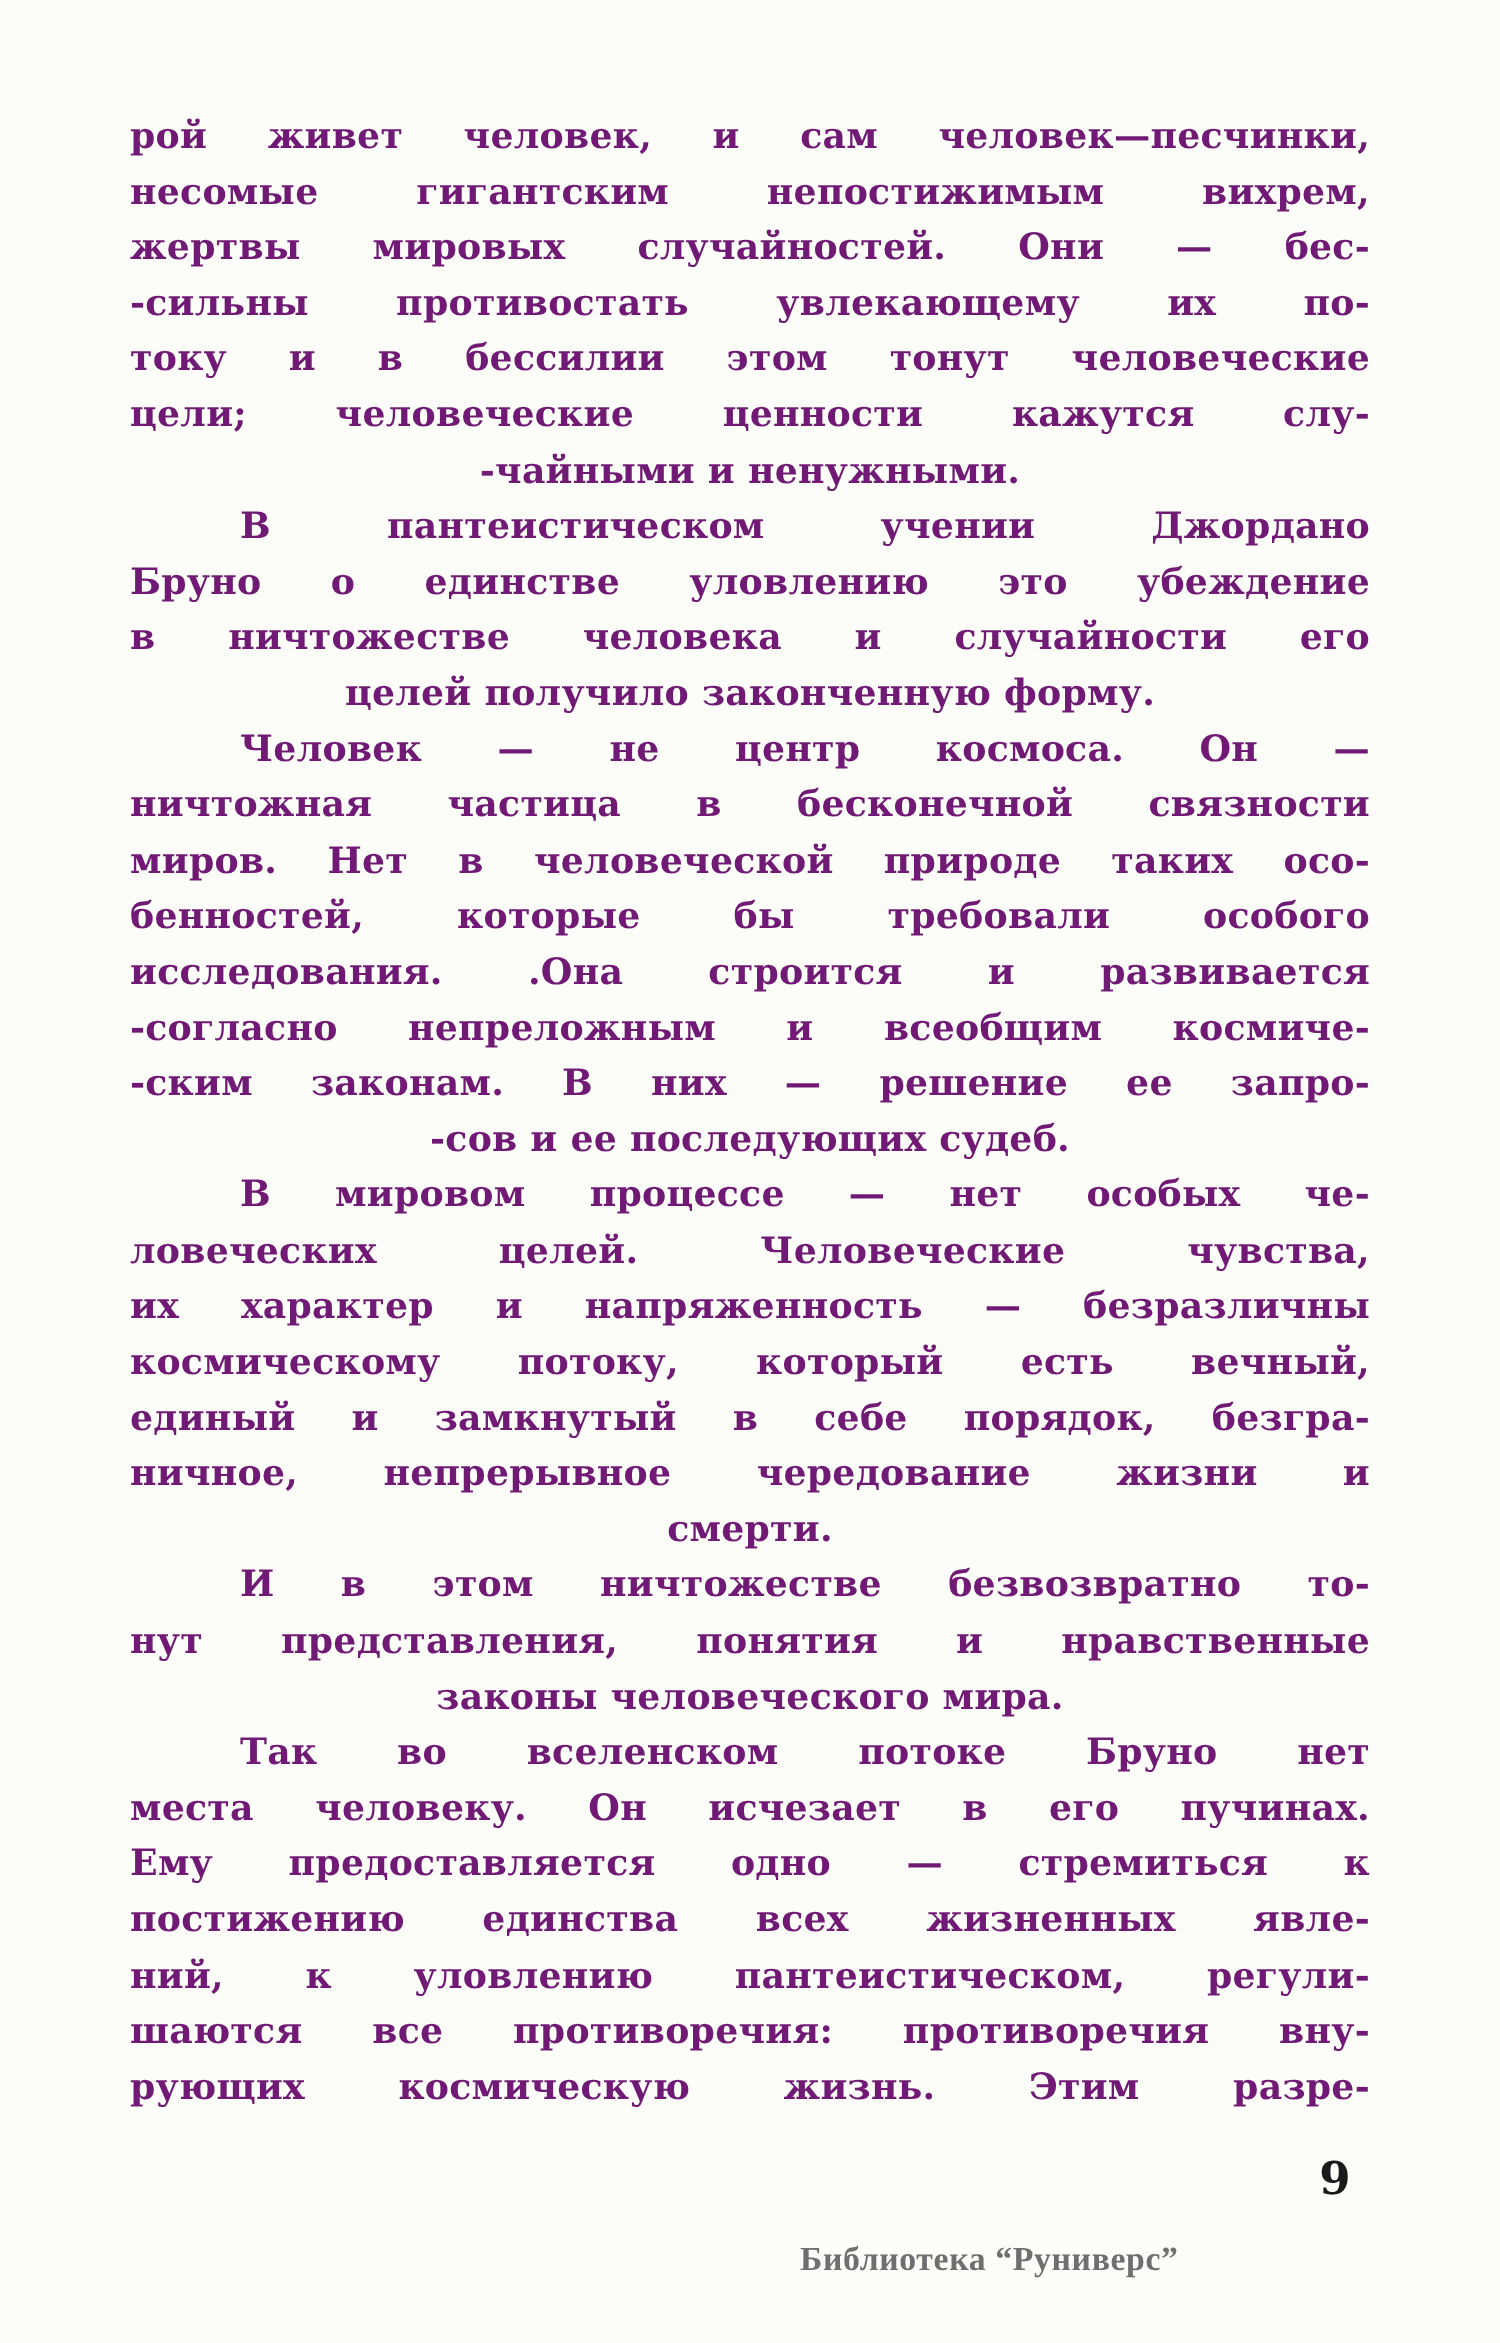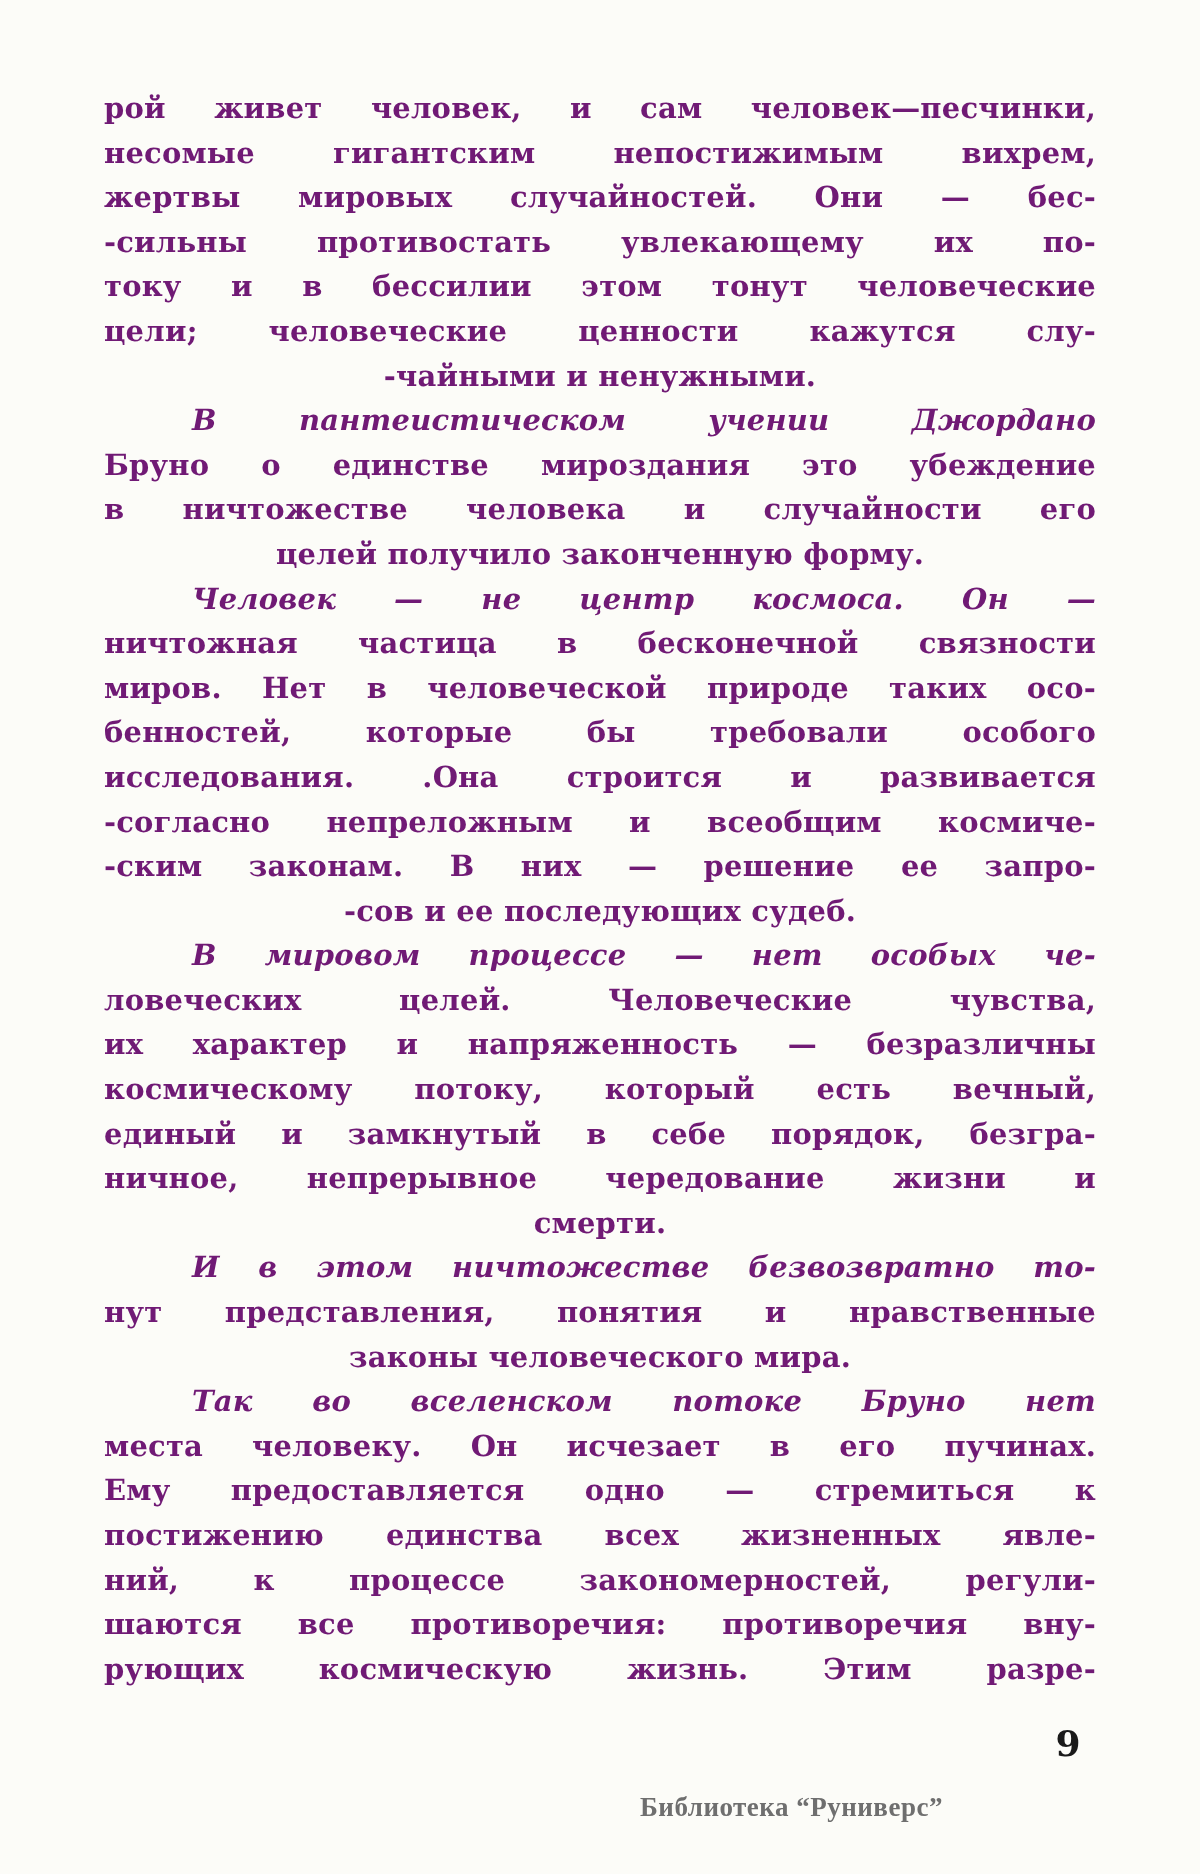--- a/index.html
+++ b/index.html
@@ -37,21 +37,20 @@
   }
   .line.justify {
     text-align: justify;
     text-align-last: justify;
   }
   .line.left {
     text-align: center;
   }
   .line.indent {
     text-indent: 88px;
-    font-style: italic;
   }
   .page-number {
     position: absolute;
     left: 1044px;
     top: 1722px;
     width: 48px;
     font-size: 36px;
     font-weight: 700;
     color: #1a1a1a;
     text-align: center;
@@ -76,21 +75,21 @@
 <div class="page">
   <div class="text-block" id="text-block">
       <div class="line justify">рой живет человек, и сам человек—песчинки,</div>
       <div class="line justify">несомые гигантским непостижимым вихрем,</div>
       <div class="line justify">жертвы мировых случайностей. Они — бес-</div>
       <div class="line justify">-сильны противостать увлекающему их по-</div>
       <div class="line justify">току и в бессилии этом тонут человеческие</div>
       <div class="line justify">цели; человеческие ценности кажутся слу-</div>
       <div class="line left">-чайными и ненужными.</div>
       <div class="line justify indent">В пантеистическом учении Джордано</div>
-      <div class="line justify">Бруно о единстве мироздания это убеждение</div>
+      <div class="line justify">Бруно о единстве уловлению это убеждение</div>
       <div class="line justify">в ничтожестве человека и случайности его</div>
       <div class="line left">целей получило законченную форму.</div>
       <div class="line justify indent">Человек — не центр космоса. Он —</div>
       <div class="line justify">ничтожная частица в бесконечной связности</div>
       <div class="line justify">миров. Нет в человеческой природе таких осо-</div>
       <div class="line justify">бенностей, которые бы требовали особого</div>
       <div class="line justify">исследования. .Она строится и развивается</div>
       <div class="line justify">-согласно непреложным и всеобщим космиче-</div>
       <div class="line justify">-ским законам. В них — решение ее запро-</div>
       <div class="line left">-сов и ее последующих судеб.</div>
@@ -101,19 +100,19 @@
       <div class="line justify">единый и замкнутый в себе порядок, безгра-</div>
       <div class="line justify">ничное, непрерывное чередование жизни и</div>
       <div class="line left">смерти.</div>
       <div class="line justify indent">И в этом ничтожестве безвозвратно то-</div>
       <div class="line justify">нут представления, понятия и нравственные</div>
       <div class="line left">законы человеческого мира.</div>
       <div class="line justify indent">Так во вселенском потоке Бруно нет</div>
       <div class="line justify">места человеку. Он исчезает в его пучинах.</div>
       <div class="line justify">Ему предоставляется одно — стремиться к</div>
       <div class="line justify">постижению единства всех жизненных явле-</div>
-      <div class="line justify">ний, к процессе закономерностей, регули-</div>
+      <div class="line justify">ний, к уловлению пантеистическом, регули-</div>
       <div class="line justify">шаются все противоречия: противоречия вну-</div>
       <div class="line justify">рующих космическую жизнь. Этим разре-</div>
     </div>
   <div class="page-number">9</div>
   <div class="watermark">Библиотека “Руниверс”</div>
 </div>
 
 </body></html>

